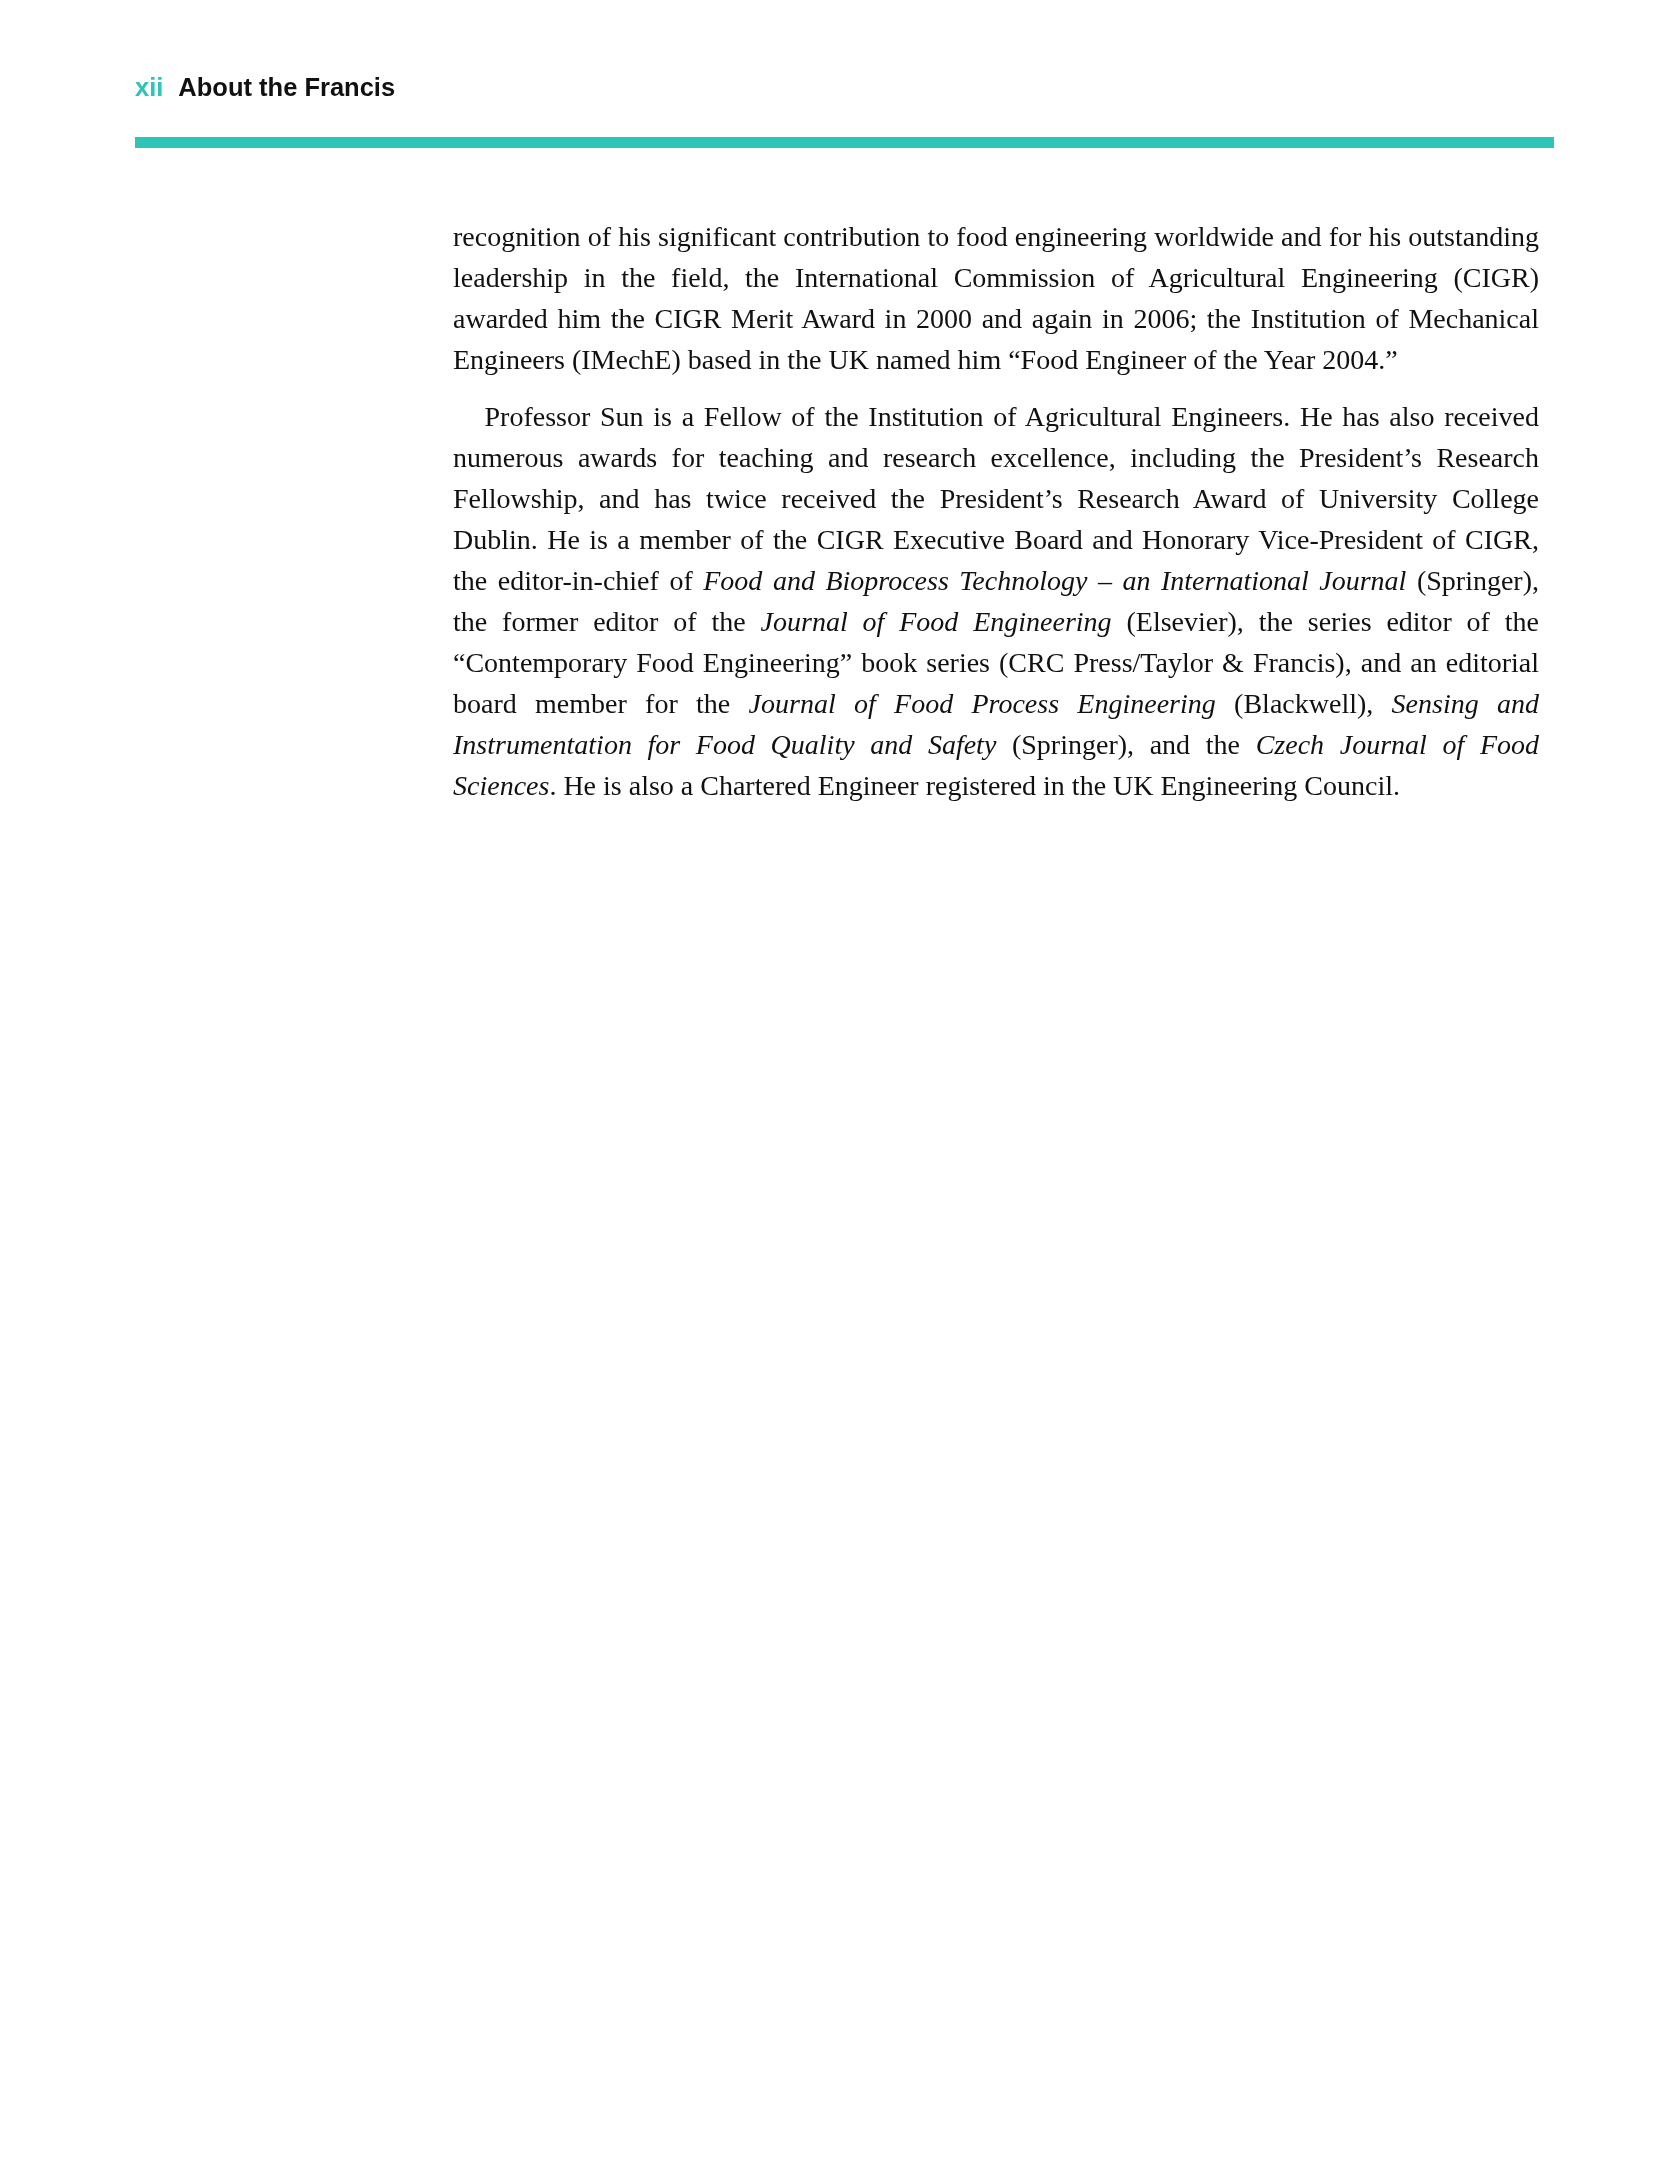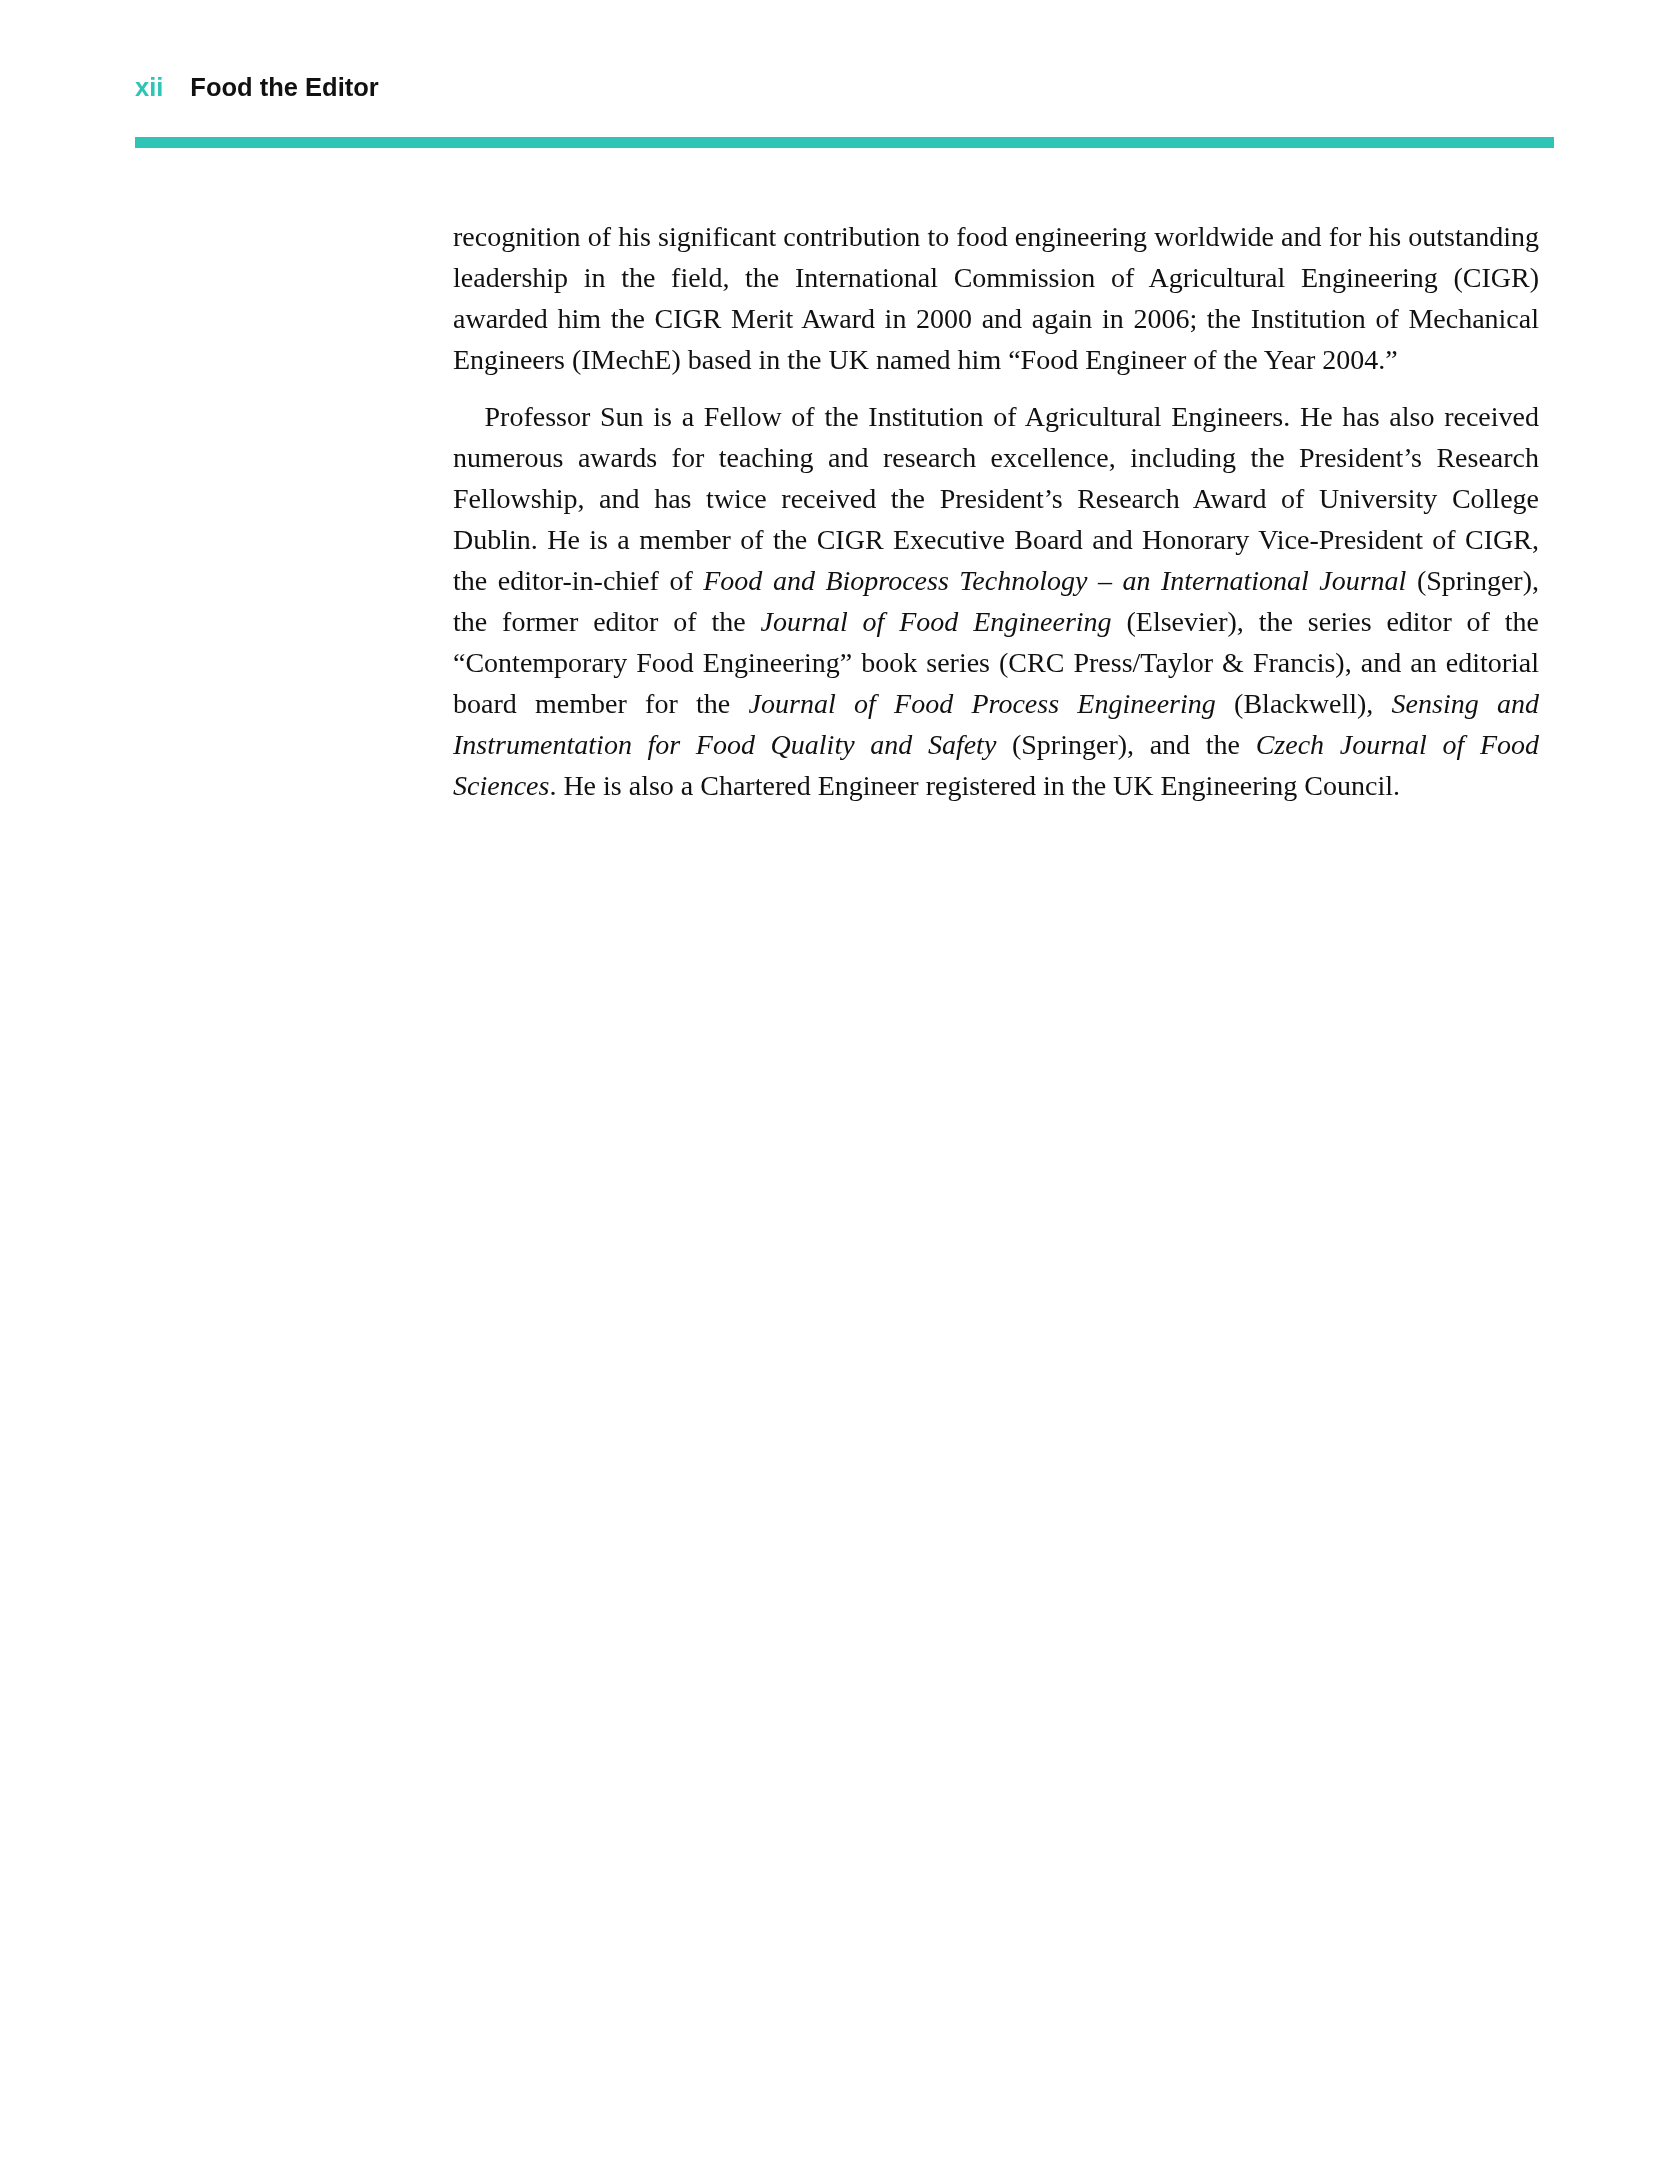--- a/index.html
+++ b/index.html
@@ -23,21 +23,21 @@
     font-family: "Liberation Sans", sans-serif;
     font-weight: 700;
     font-size: 25.5px;
     line-height: 1.2;
     color: #111111;
     white-space: nowrap;
   }
 
   .page-num {
     color: var(--accent, #2ec4b6);
-    margin-right: 27px;
+    margin-right: 15px;
   }
 
   .header-rule {
     position: absolute;
     left: 135px;
     top: 137px;
     width: 1419px;
     height: 10.5px;
     background: var(--accent, #2ec4b6);
   }
@@ -64,21 +64,21 @@
 
   .body-text em {
   }
 </style>
 </head>
 <body>
 
 <div class="page">
 
   <header class="page-header">
-    <span class="page-num">xii</span><span class="header-title">Food the Editor</span>
+    <span class="page-num">xii</span><span class="header-title">About the Francis</span>
   </header>
 
   <div class="header-rule"></div>
 
   <main class="body-text">
       <p class="para"><span>recognition of his significant contribution to food engineering worldwide and for his outstanding leadership in the field, the International Commission of Agricultural Engineering (CIGR) awarded him the CIGR Merit Award in 2000 and again in 2006; the Institution of Mechanical Engineers (IMechE) based in the UK named him “Food Engineer of the Year 2004.”</span></p>
       <p class="para indent"><span>Professor Sun is a Fellow of the Institution of Agricultural Engineers. He has also received numerous awards for teaching and research excellence, including the President’s Research Fellowship, and has twice received the President’s Research Award of University College Dublin. He is a member of the CIGR Executive Board and Honorary Vice-President of CIGR, the editor-in-chief of </span><em>Food and Bioprocess Technology – an International Journal</em><span> (Springer), the former editor of the </span><em>Journal of Food Engineering</em><span> (Elsevier), the series editor of the “Contemporary Food Engineering” book series (CRC Press/Taylor &amp; Francis), and an editorial board member for the </span><em>Journal of Food Process Engineering</em><span> (Blackwell), </span><em>Sensing and Instrumentation for Food Quality and Safety</em><span> (Springer), and the </span><em>Czech Journal of Food Sciences</em><span>. He is also a Chartered Engineer registered in the UK Engineering Council.</span></p>
     </main>
 
 </div>

